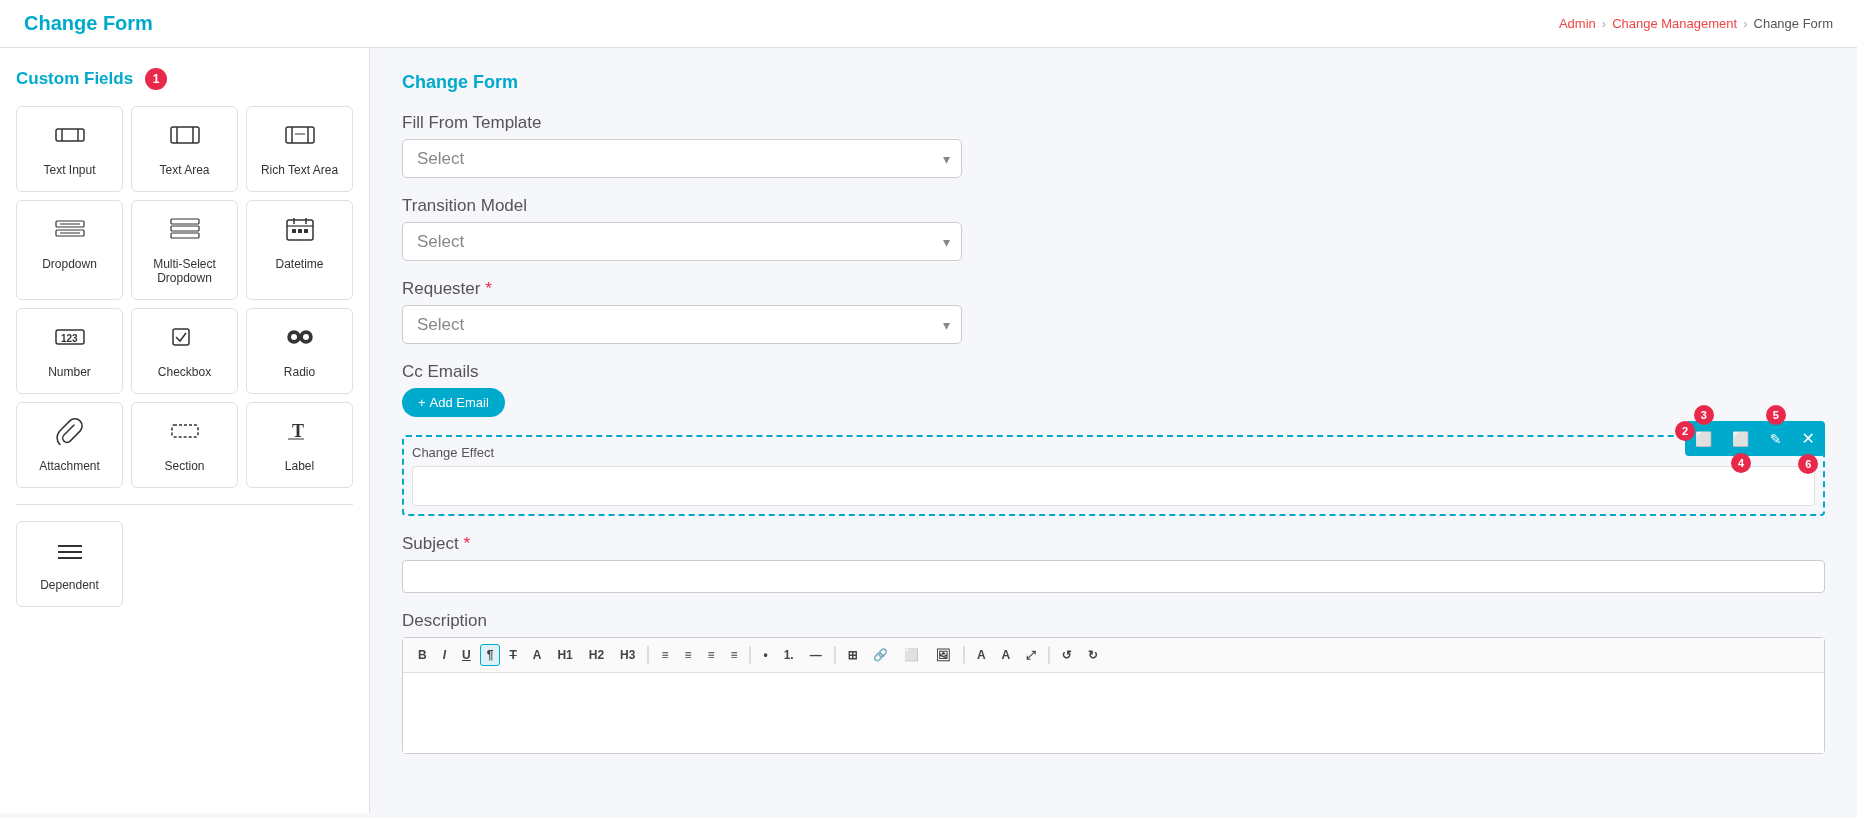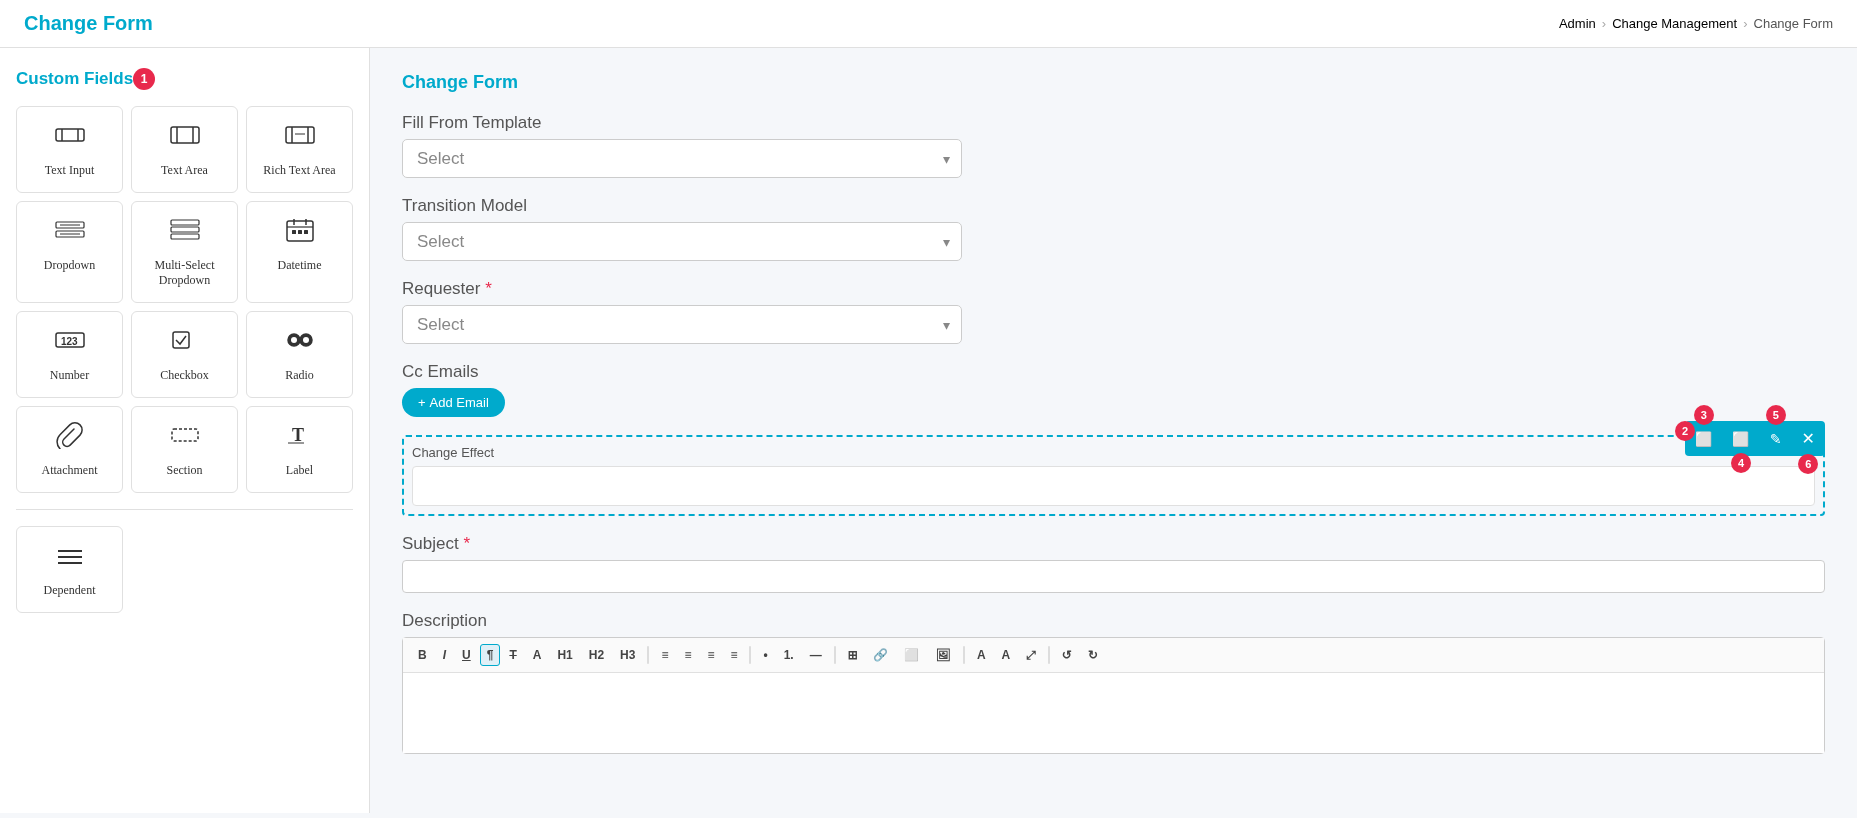--- a/index.html
+++ b/index.html
@@ -19,21 +19,21 @@
       font-size: 20px;
       font-weight: 700;
     }
     .breadcrumb {
       display: flex;
       align-items: center;
       gap: 6px;
       font-size: 13px;
       color: #555;
     }
-    .breadcrumb .bc-link { color: #000000; cursor: pointer; text-align: center; }
+    .breadcrumb .bc-link { color: #ef4444; cursor: pointer; text-align: center; }
     .breadcrumb .bc-sep { color: #aaa; }
 
     
     .layout {
       display: flex;
       height: calc(100vh - 53px);
       overflow: hidden;
     }
 
     
@@ -41,21 +41,21 @@
       width: 370px;
       min-width: 370px;
       background: #fff;
       border-right: 1px solid #e0e0e0;
       padding: 20px 16px;
       overflow-y: auto;
     }
     .sidebar-section-title {
       display: flex;
       align-items: center;
-      gap: 0;
+      gap: 12px;
       margin-bottom: 16px;
     }
     .sidebar-section-title span {
       color: #00aacc;
       font-size: 17px;
       font-weight: 700;
     }
     .badge {
       background: #e8294c;
       color: #fff;
@@ -87,21 +87,20 @@
       transition: box-shadow 0.15s;
     }
     .field-card .icon {
       font-size: 24px;
       color: #b91c1c;
     }
     .field-card .label {
       font-size: 12px;
       text-align: center;
       color: #333;
-      font-family: Liberation Serif, serif;
     }
 
     .sidebar-divider {
       border: none;
       border-top: 1px solid #e0e0e0;
       margin: 16px 0;
     }
 
     
     .main {

